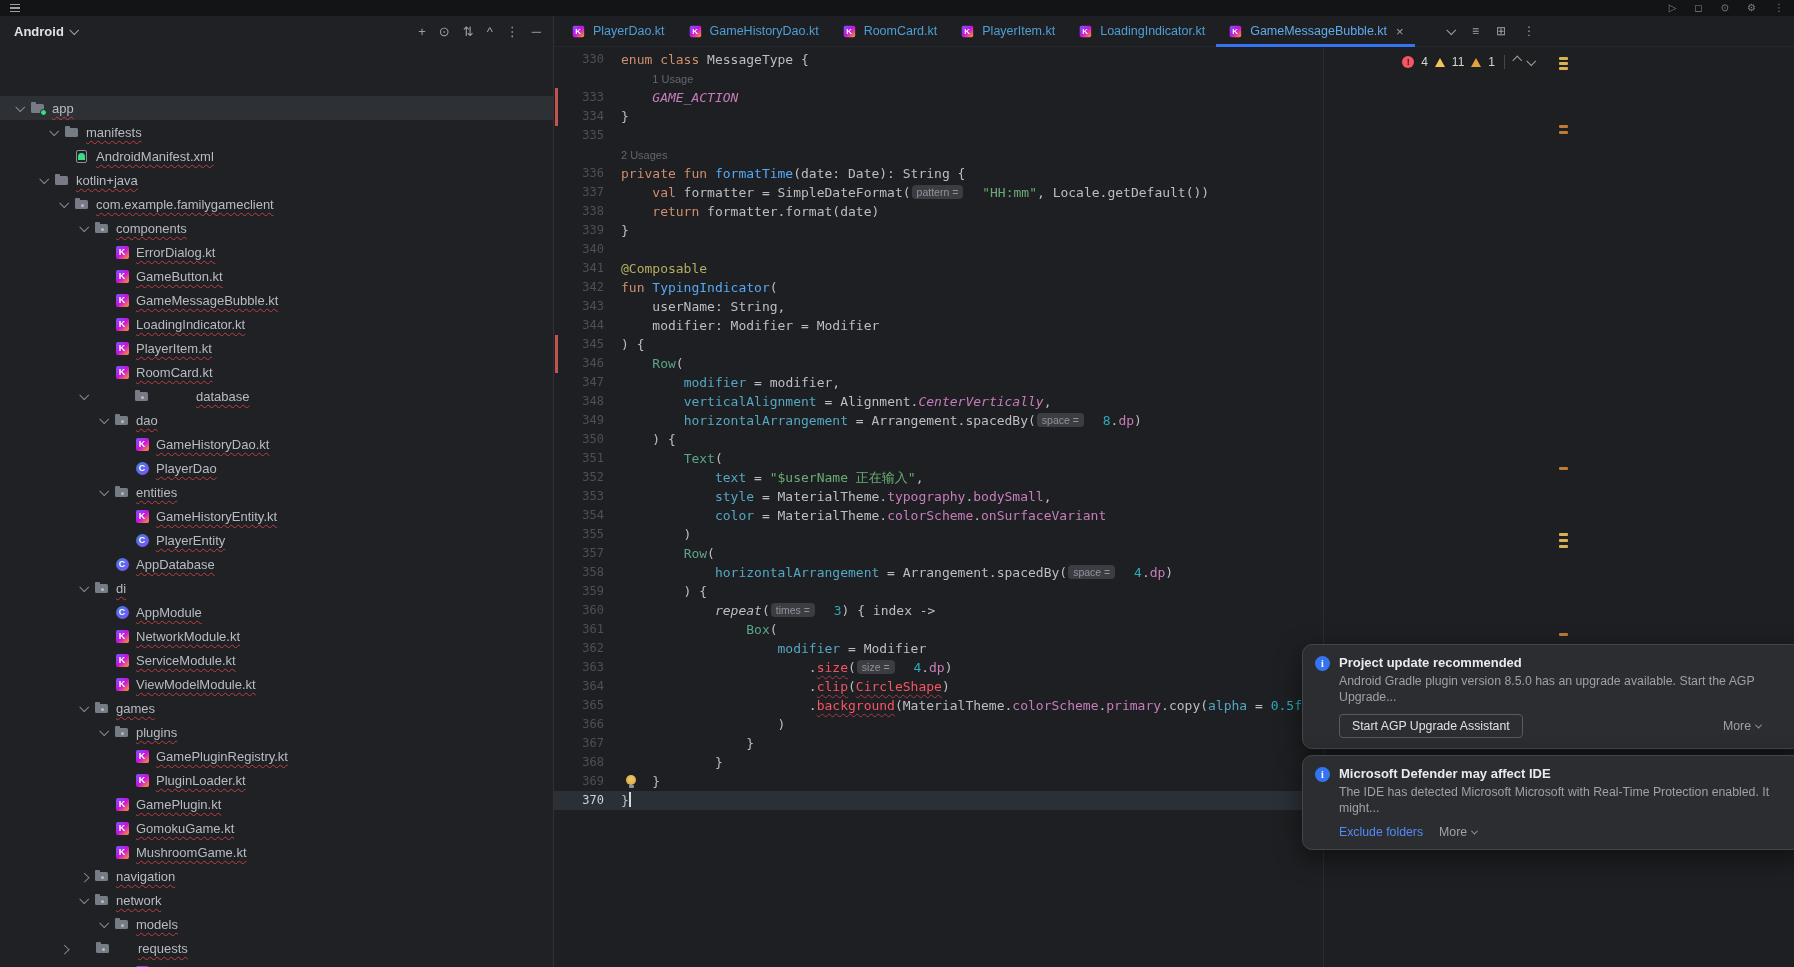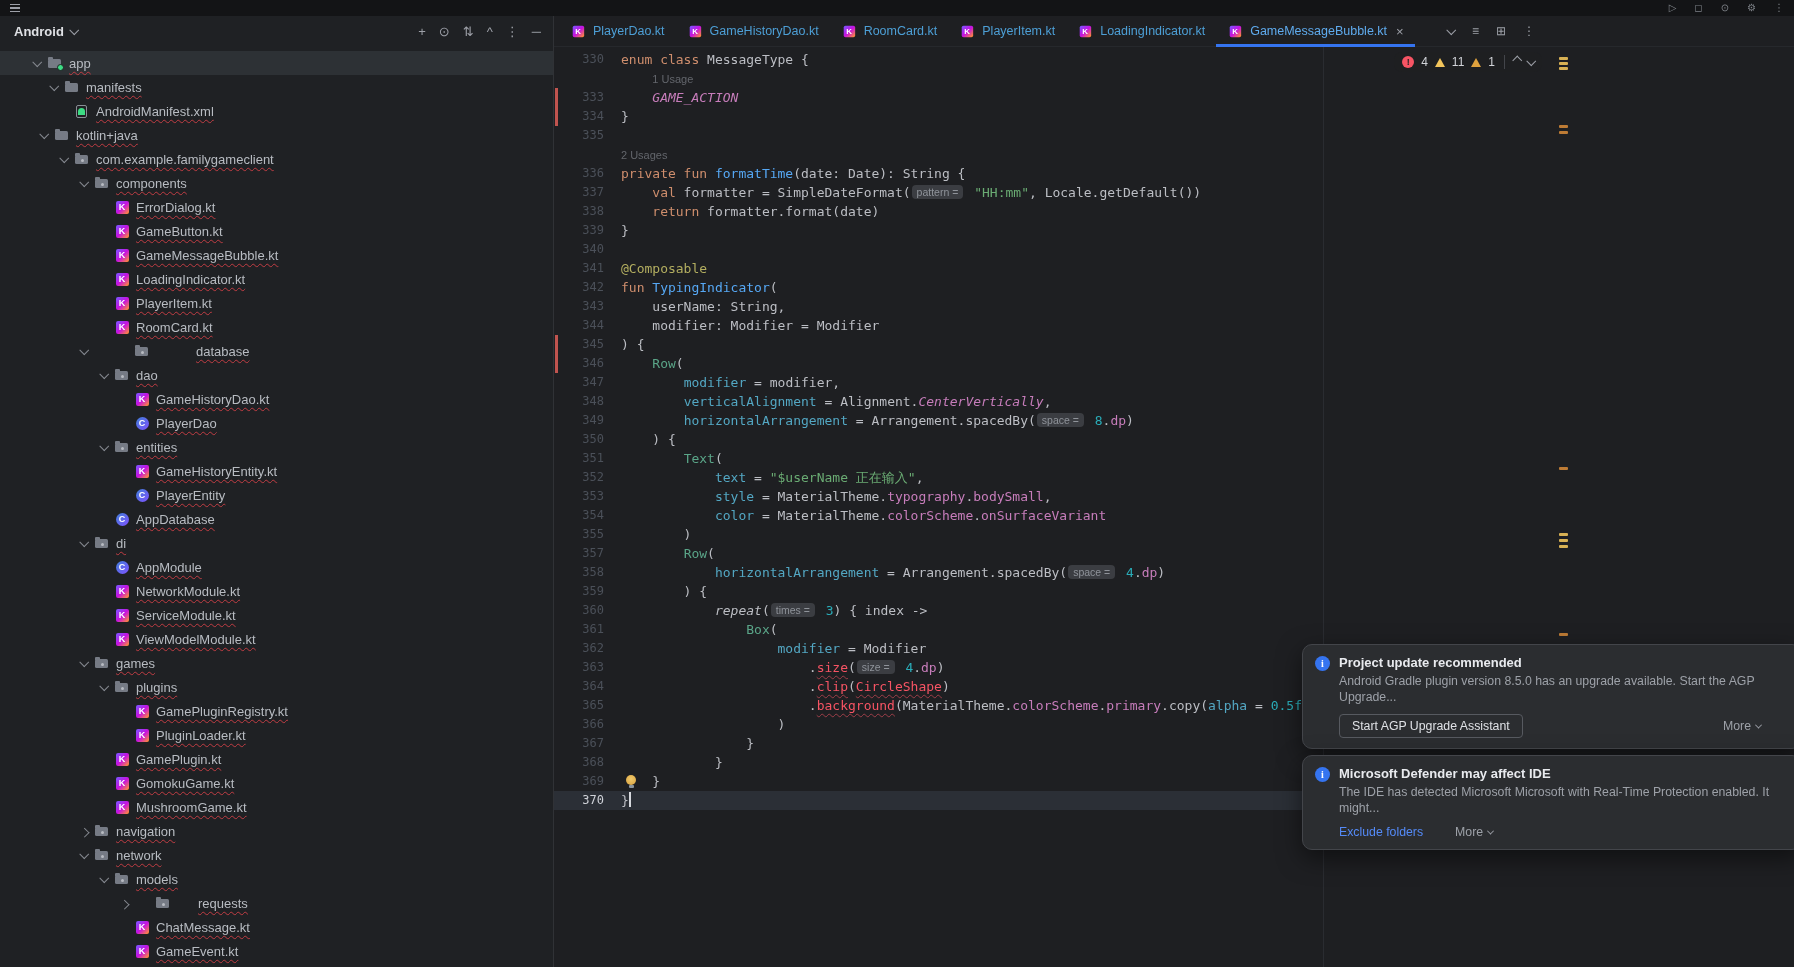--- a/index.html
+++ b/index.html
@@ -80,21 +80,21 @@
   .tk-num{color:#2aacb8}
   .tk-fn{color:#56a8f5}
   .tk-call{color:#5aa588}
   .tk-arg{color:#53a7c3}
   .tk-prop{color:#c77dbb}
   .tk-enum{color:#c77dbb;font-style:italic}
   .tk-ann{color:#b3ae60}
   .tk-itl{color:#bcbec4;font-style:italic}
   .tk-err{color:#f75464;text-decoration:underline;text-decoration-style:wavy;text-decoration-color:rgba(247,84,100,.55);text-decoration-thickness:1px;text-underline-offset:3px}
   .tk-hint{color:#63666c;font-size:11px;font-family:"Liberation Sans",sans-serif}
-  .tk-bdg{display:inline-block;background:#3b3d42;color:#8f939a;border-radius:4px;font-size:10.5px;line-height:14px;padding:0 5px;margin:0 3px 0 1px;vertical-align:1px;font-family:"Liberation Sans",sans-serif}
+  .tk-bdg{display:inline-block;background:#3b3d42;color:#8f939a;border-radius:4px;font-size:10.5px;line-height:14px;padding:0 5px;margin:0 11px 0 1px;vertical-align:1px;font-family:"Liberation Sans",sans-serif}
 
   .bulb{position:absolute;left:71px;top:3px;width:12px;height:13px;cursor:pointer}
   .bulb::before{content:"";position:absolute;left:1px;top:0;width:10px;height:10px;border-radius:50%;background:radial-gradient(circle at 50% 40%,#f0c96a,#d9a13f)}
   .bulb::after{content:"";position:absolute;left:3.5px;bottom:0;width:5px;height:3px;background:#8a949e;border-radius:1px}
   .caretbar{display:inline-block;width:2px;height:15px;background:#d6d8dd;vertical-align:-2px}
 
   
   .inspect{position:absolute;top:5px;right:252px;display:flex;align-items:center;gap:7px;background:rgba(30,31,34,.92);border-radius:8px;padding:3px 8px;cursor:pointer}
   .ierr{width:12px;height:12px;border-radius:50%;background:#f75464;color:#1e1f22;font:700 9px/12px "Liberation Sans",sans-serif;text-align:center}
   .itri{width:0;height:0;border-left:5.5px solid transparent;border-right:5.5px solid transparent}
@@ -111,21 +111,21 @@
 
   
   .notif{position:absolute;right:-8px;width:500px;background:#2b2d30;border:1px solid #43454a;border-radius:10px;padding:10px 16px 10px 12px;box-shadow:0 8px 24px rgba(0,0,0,.5);z-index:50}
   .n1{top:644px}
   .n2{top:755px}
   .nrow{display:flex;gap:9px}
   .iinfo{flex:none;width:15px;height:15px;border-radius:50%;background:#3574f0;color:#fff;font:700 10px/15px "Liberation Serif",serif;text-align:center;margin-top:1px}
   .ncol{flex:1;min-width:0}
   .ntitle{font-size:13px;font-weight:700;color:#e8eaee;margin-bottom:4px}
   .nbody{font-size:12.3px;color:#9da1a8;line-height:15.5px;max-height:32px;overflow:hidden;margin-bottom:9px;max-width:452px}
-  .nactions{display:flex;align-items:center;gap:32px}
+  .nactions{display:flex;align-items:center;gap:16px}
   .nbtn{background:none;border:1px solid #575a60;border-radius:4px;color:#dfe1e5;font-size:12.3px;padding:4px 12px;font-family:"Liberation Sans",sans-serif;cursor:pointer}
   .nmore{color:#9da1a8;font-size:12.3px;display:inline-flex;align-items:center;gap:5px;cursor:pointer}
   .nmore .cv{width:5px;height:5px}
   .n1 .nmore{margin-left:auto;margin-right:24px}
   .nlink{color:#548af7;font-size:12.3px;cursor:pointer}
 </style>
 </head>
 <body>
 
 <div class="app-window">
@@ -155,21 +155,21 @@
         <span class="panel-icons">
             <span class="hicon">+</span>
             <span class="hicon">⊙</span>
             <span class="hicon">⇅</span>
             <span class="hicon">^</span>
             <span class="hicon">⋮</span>
             <span class="hicon">─</span>
           </span>
       </div>
       <div class="tree">
-          <div class="tree-row selected" style="padding-left: 27px;">
+          <div class="tree-row selected" style="padding-left: 10px; margin-top: 45px;">
             <span class="chev">
               <span class="cv down"></span>
             </span>
             <span class="ticon">
               <i class="fold"></i>
               <i class="adot"></i>
             </span>
             <span class="tlabel terr">app</span>
           </div>
           <div class="tree-row" style="padding-left: 44px;">
@@ -441,21 +441,21 @@
           <div class="tree-row" style="padding-left: 94px;">
             <span class="chev">
               <span class="cv down"></span>
             </span>
             <span class="ticon">
               <i class="fold"></i>
               <i class="pdot"></i>
             </span>
             <span class="tlabel terr">models</span>
           </div>
-          <div class="tree-row" style="padding-left: 114px; gap: 21px;">
+          <div class="tree-row" style="padding-left: 54px; gap: 21px;">
             <span class="chev">
               <span class="cv right"></span>
             </span>
             <span class="ticon">
               <i class="fold"></i>
               <i class="pdot"></i>
             </span>
             <span class="tlabel terr">requests</span>
           </div>
           <div class="tree-row" style="padding-left: 114px;">

